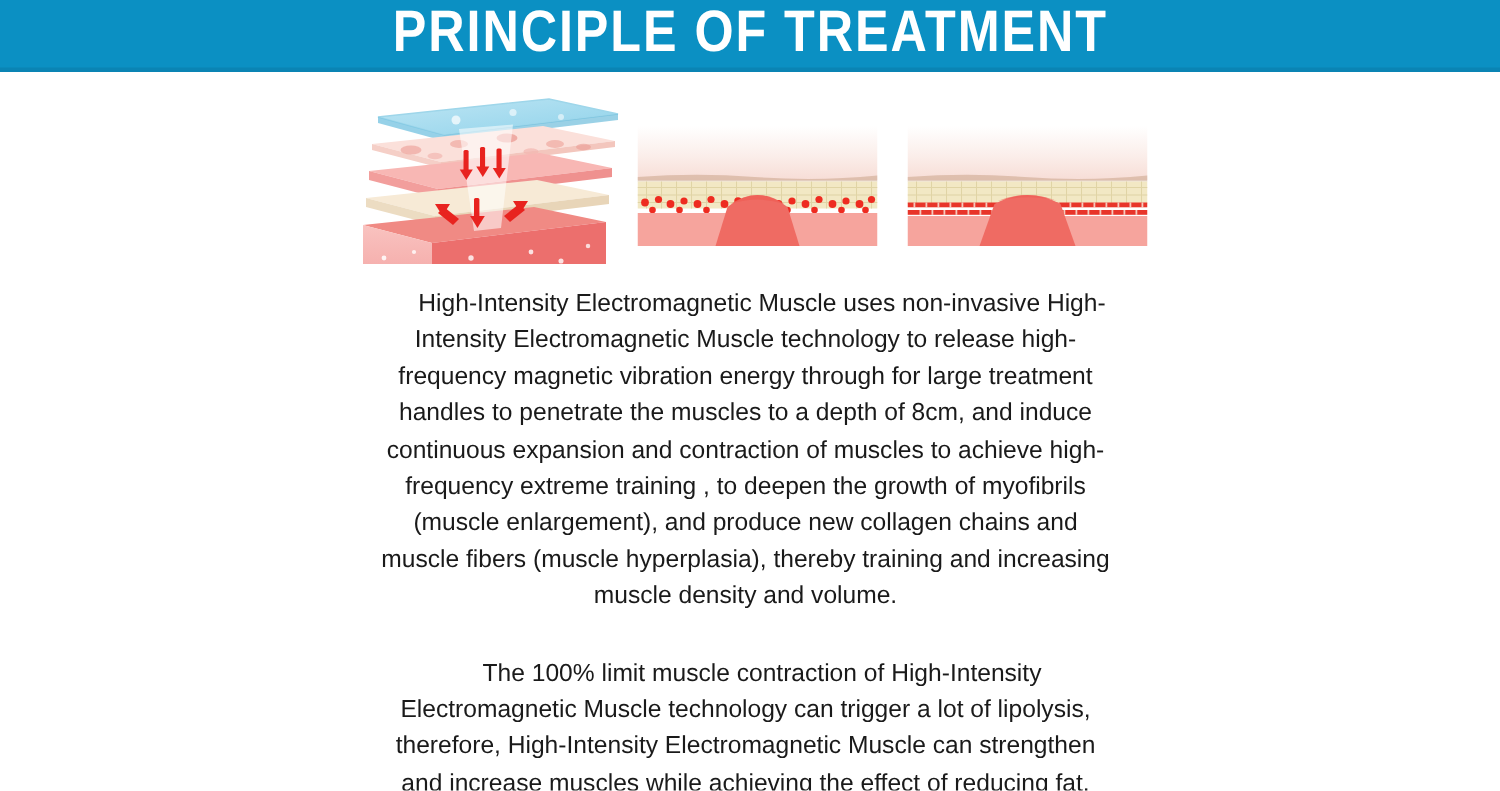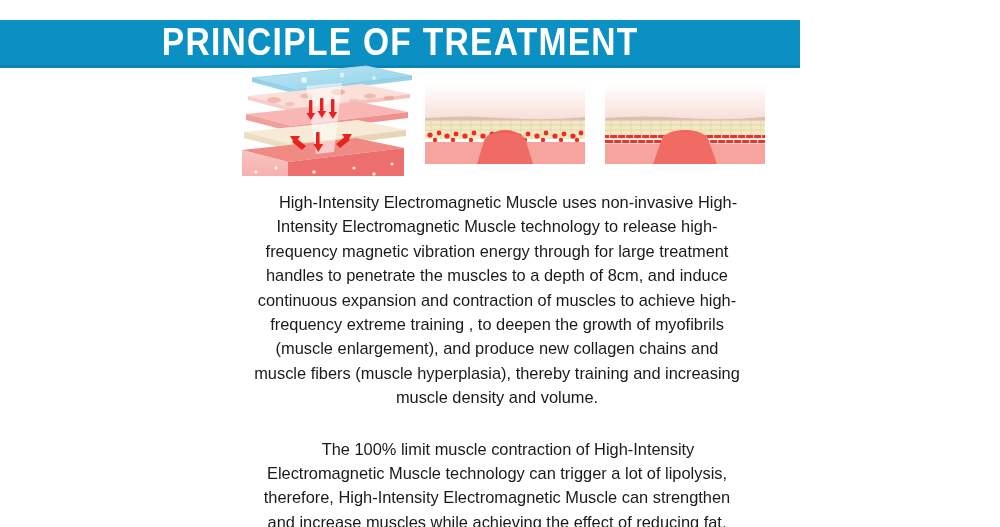--- a/index.html
+++ b/index.html
@@ -14,29 +14,28 @@
     overflow: hidden;
     font-family: "Liberation Sans", sans-serif;
     -webkit-font-smoothing: antialiased;
   }
 
   
   #header-banner {
     position: absolute;
     left: 0;
     top: 0;
-    width: 800px;
+    width: 1000px;
     height: 48px;
     background: #0b90c3;
     border-bottom: 3px solid #0a84b4;
     box-sizing: border-box;
     display: flex;
     align-items: center;
     justify-content: center;
-    margin-top: 20px;
   }
   #page-title {
     color: #ffffff;
     font-family: "Liberation Sans Narrow", "Liberation Sans", sans-serif;
     font-weight: bold;
     font-size: 39px;
     letter-spacing: 1.5px;
     line-height: 1;
     transform: scaleX(0.86);
     transform-origin: center center;

